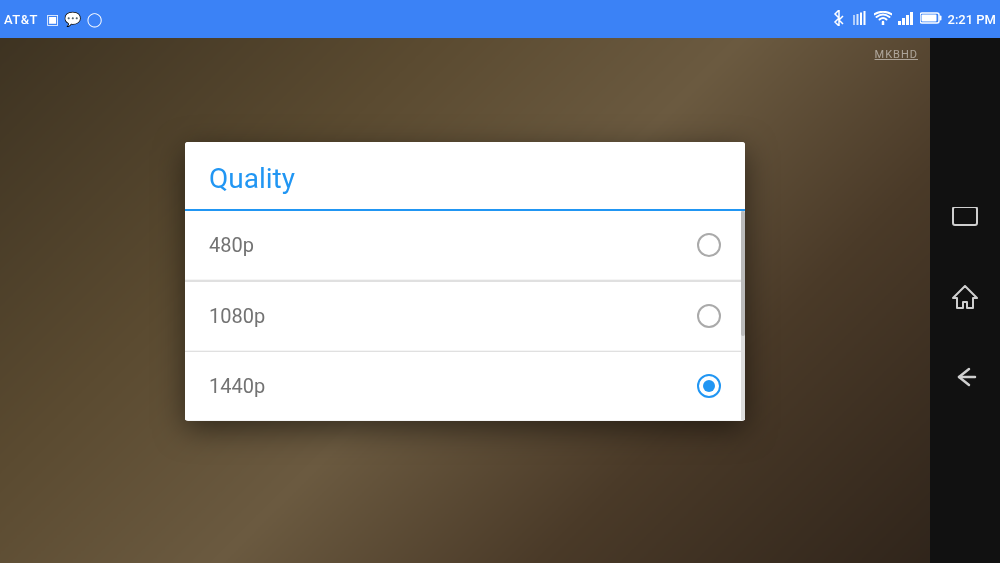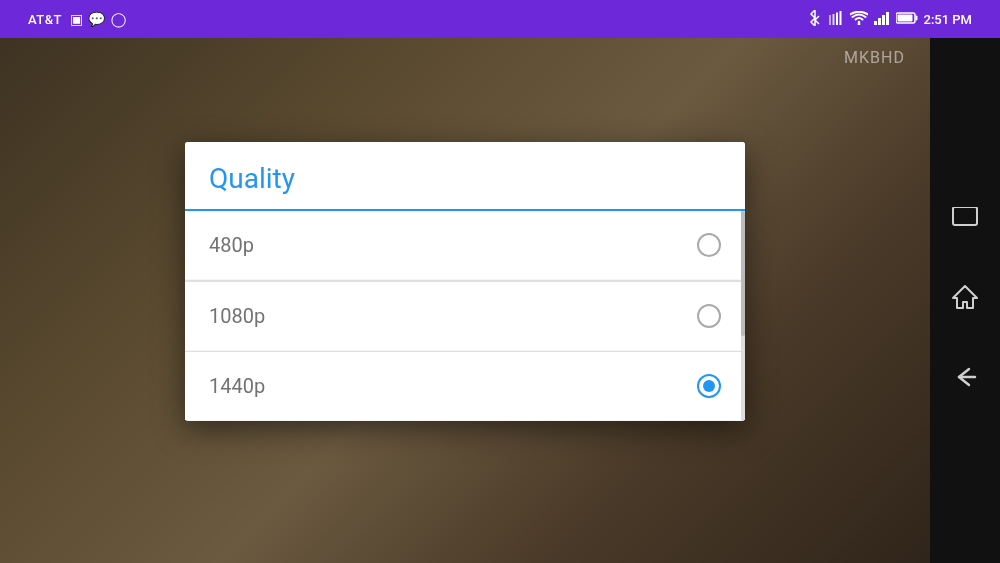--- a/index.html
+++ b/index.html
@@ -22,24 +22,24 @@
       transform: scale(1.02);
     }
 
     
     .status-bar {
       position: absolute;
       top: 0;
       left: 0;
       right: 0;
       height: 38px;
-      background: #6d28d9;
-      display: flex;
-      align-items: center;
-      padding: 0 28px;
+      background: #3b82f6;
+      display: flex;
+      align-items: center;
+      padding: 0 4px;
       z-index: 100;
     }
 
     .status-left {
       display: flex;
       align-items: center;
       gap: 8px;
       flex: 1;
     }
 
@@ -93,25 +93,26 @@
       color: white;
       font-size: 22px;
       cursor: pointer;
       opacity: 0.8;
     }
 
     
     .watermark {
       position: absolute;
       top: 48px;
-      right: 95px;
+      right: 82px;
       color: rgba(255,255,255,0.5);
-      font-size: 16px;
+      font-size: 11px;
       letter-spacing: 1px;
       z-index: 50;
+      text-decoration: underline;
     }
 
     
     .dialog-overlay {
       position: absolute;
       inset: 0;
       display: flex;
       align-items: center;
       justify-content: center;
       z-index: 200;
@@ -284,21 +285,21 @@
       </svg>
     </span>
 
     <span class="status-icon">
       <svg width="22" height="12" viewBox="0 0 22 12" fill="none">
         <rect x="0" y="1" width="19" height="10" rx="2" stroke="white" stroke-width="1.5" fill="none"></rect>
         <rect x="19.5" y="3.5" width="2" height="5" rx="1" fill="white"></rect>
         <rect x="1.5" y="2.5" width="15" height="7" rx="1" fill="white"></rect>
       </svg>
     </span>
-    <span class="status-time">2:51 PM</span>
+    <span class="status-time">2:21 PM</span>
   </div>
 </div>
 
 <div class="watermark">MKBHD</div>
 
 <div class="nav-bar">
   <div class="nav-btn">
     <svg width="28" height="22" viewBox="0 0 28 22" fill="none">
       <rect x="2" y="0" width="24" height="18" rx="2" stroke="white" stroke-width="2" fill="none"></rect>
     </svg>

